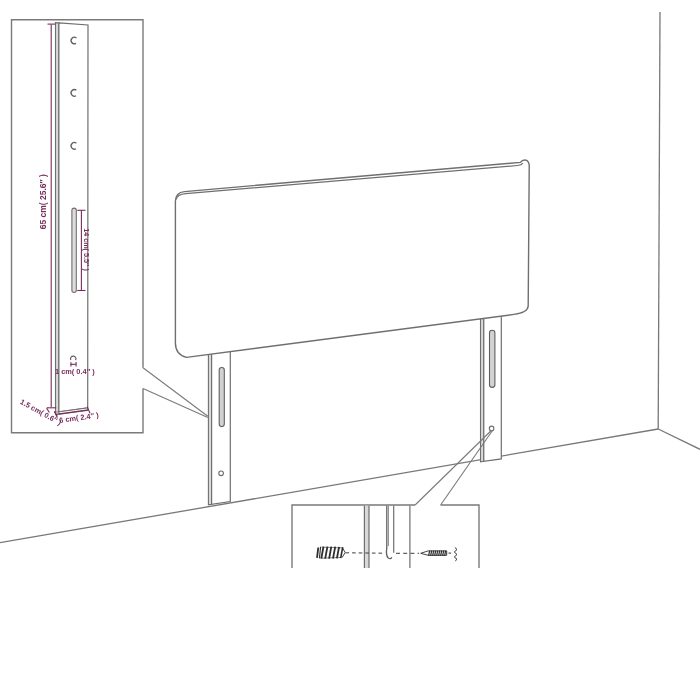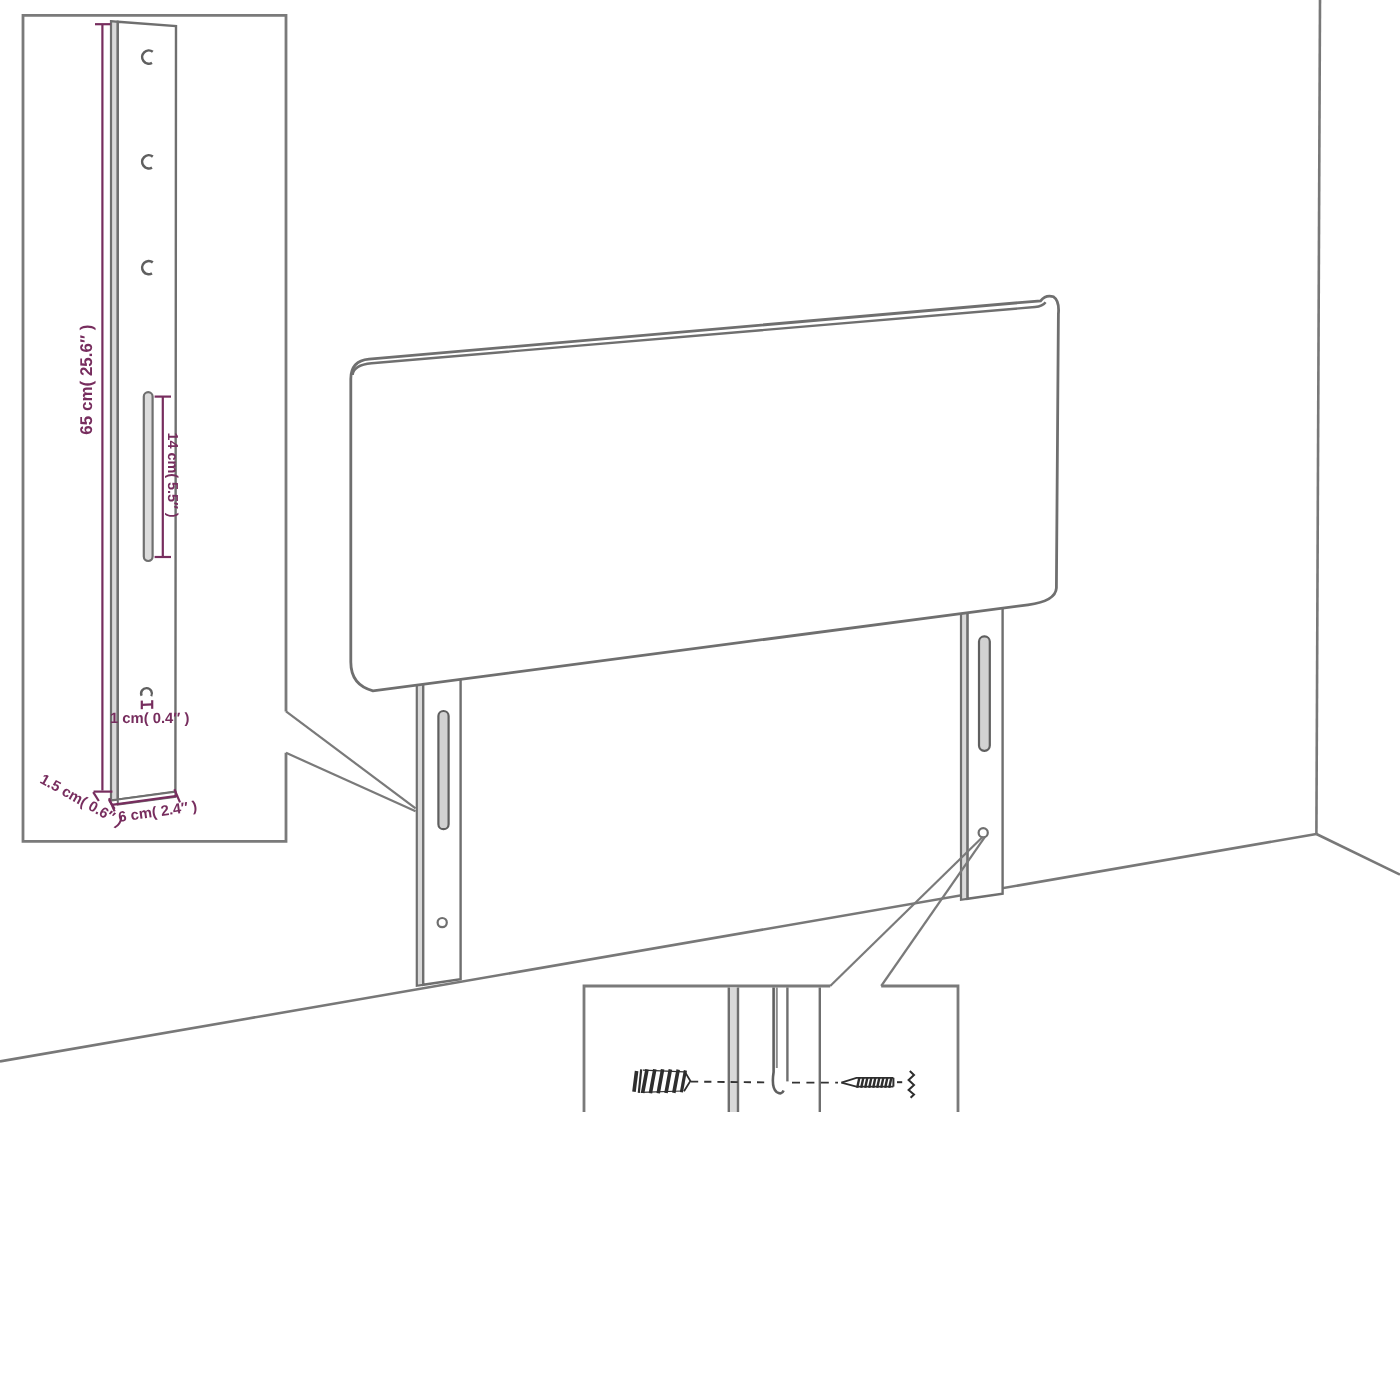--- a/index.html
+++ b/index.html
@@ -1,16 +1,16 @@
 <!DOCTYPE html>
 <html><head>
 <meta charset="utf-8">
 <style>
   html,body{margin:0;padding:0;background:#ffffff;}
-  .page{width:700px;height:556px;position:relative;overflow:hidden;font-family:"Liberation Sans",sans-serif;}
+  .page{width:700px;height:556px;position:relative;overflow:hidden;font-family:"Liberation Sans",sans-serif;margin-top:12px;}
   svg{position:absolute;left:0;top:0;}
   text{font-family:"Liberation Sans",sans-serif;font-weight:bold;fill:#772d5e;}
 </style>
 </head>
 <body>
 <div class="page">
 <svg width="700" height="700" viewBox="0 0 700 700">
 
   <g stroke="#787878" stroke-width="1.3" fill="none">
 

